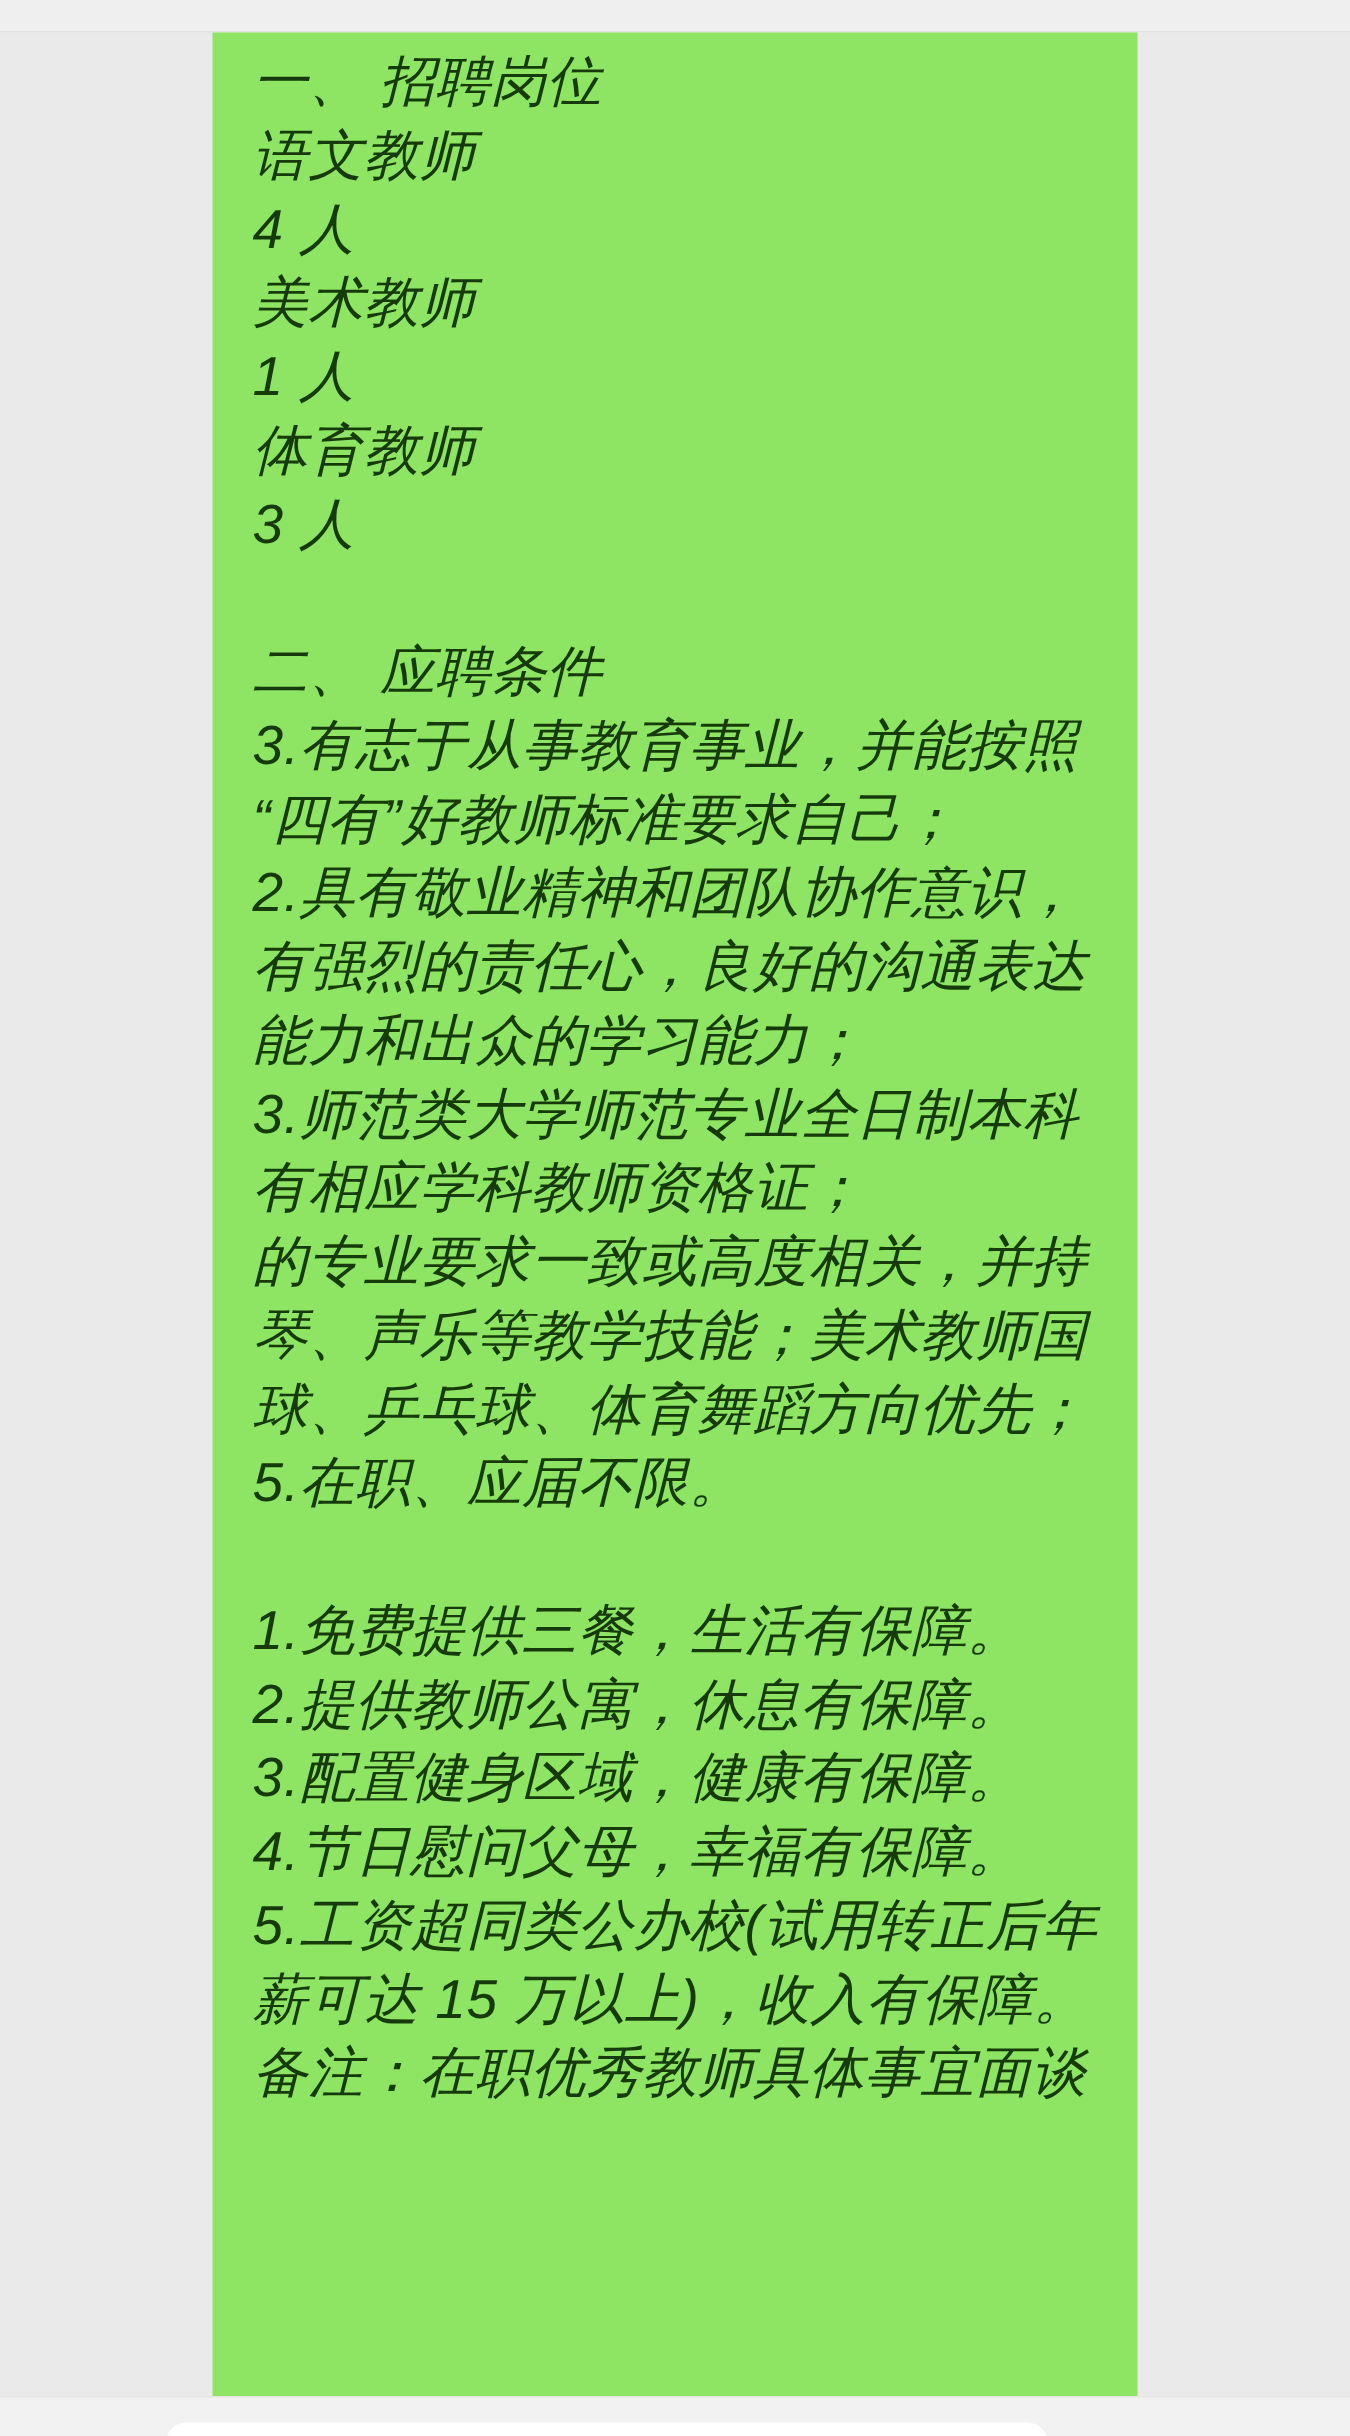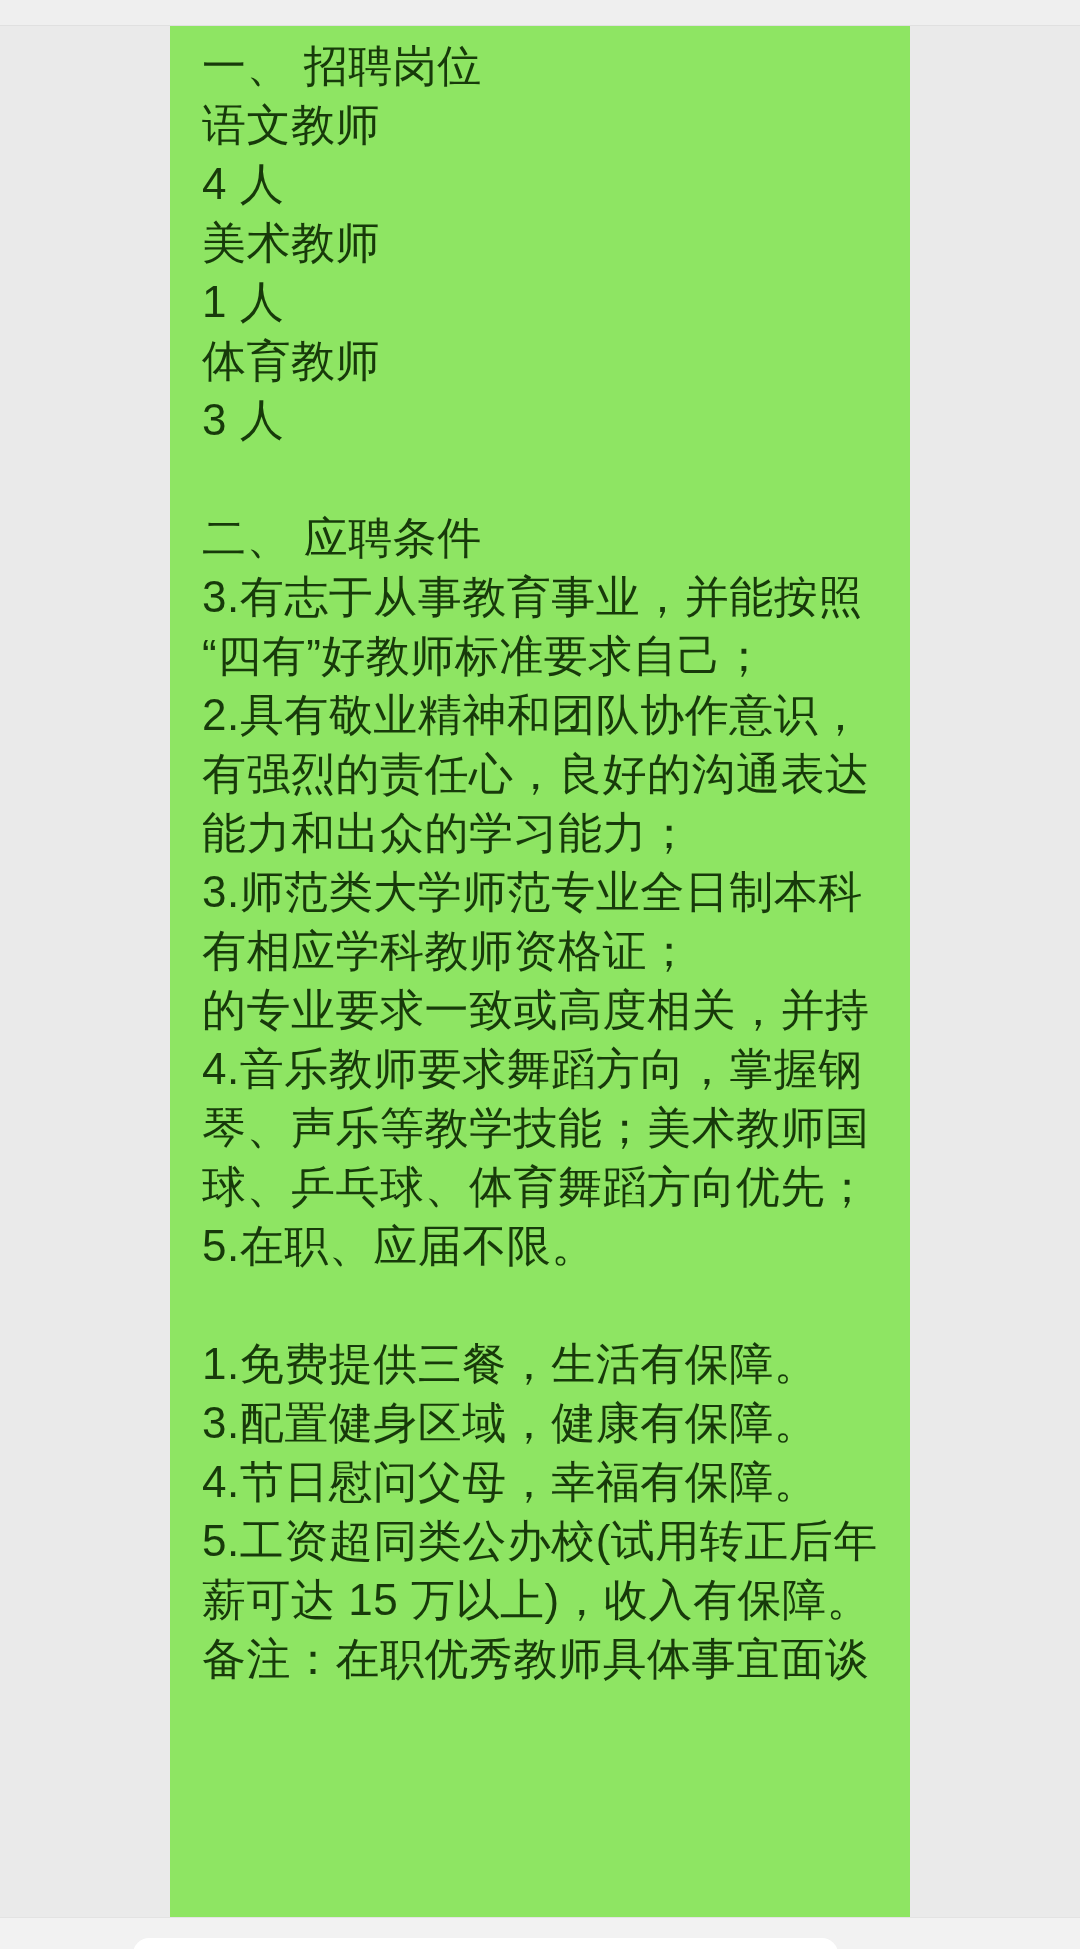--- a/index.html
+++ b/index.html
@@ -19,20 +19,21 @@
     position:absolute;left:0;top:26px;width:1080px;height:1891px;
     background:#eaeaea;
   }
   
   .notice{
     position:absolute;left:170px;top:0;width:740px;height:1891px;
     background:#8ee563;
     overflow:hidden;
     box-sizing:border-box;
     padding:10px 28px 0 32px;
+    font-style:italic;
   }
   .notice .line{
     height:59px;line-height:59px;
     font-size:44px;
     color:#173a0a;
     white-space:nowrap;
     letter-spacing:0.5px;
   }
   
   .bottom-band{
@@ -64,26 +65,26 @@
       <div class="line"></div>
       <div class="line">二、 应聘条件</div>
       <div class="line">3.有志于从事教育事业，并能按照</div>
       <div class="line">“四有”好教师标准要求自己；</div>
       <div class="line">2.具有敬业精神和团队协作意识，</div>
       <div class="line">有强烈的责任心，良好的沟通表达</div>
       <div class="line">能力和出众的学习能力；</div>
       <div class="line">3.师范类大学师范专业全日制本科</div>
       <div class="line">有相应学科教师资格证；</div>
       <div class="line">的专业要求一致或高度相关，并持</div>
-      <div class="line">4.音乐教师要求舞蹈方向，掌握钢</div>
       <div class="line">琴、声乐等教学技能；美术教师国</div>
       <div class="line">球、乒乓球、体育舞蹈方向优先；</div>
       <div class="line">5.在职、应届不限。</div>
       <div class="line"></div>
       <div class="line">1.免费提供三餐，生活有保障。</div>
+      <div class="line">2.提供教师公寓，休息有保障。</div>
       <div class="line">3.配置健身区域，健康有保障。</div>
       <div class="line">4.节日慰问父母，幸福有保障。</div>
       <div class="line">5.工资超同类公办校(试用转正后年</div>
       <div class="line">薪可达 15 万以上)，收入有保障。</div>
       <div class="line">备注：在职优秀教师具体事宜面谈</div>
     </div>
 </div>
 
 <div class="bottom-band"></div>
 

